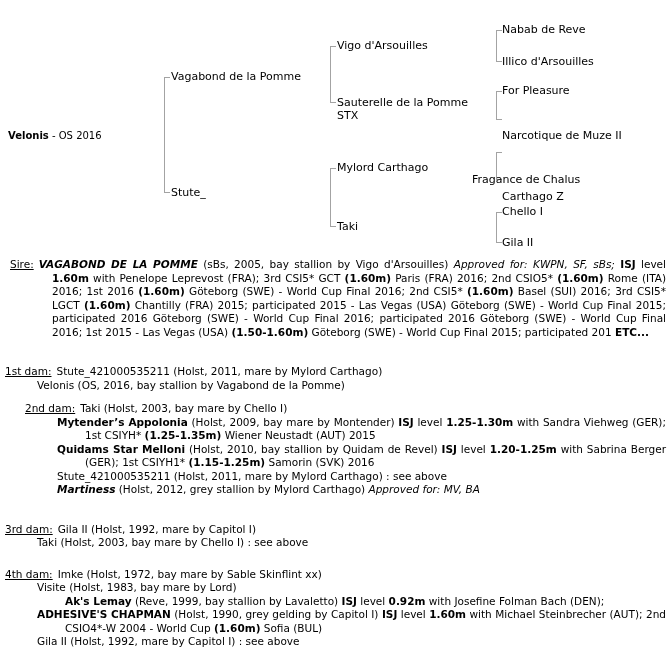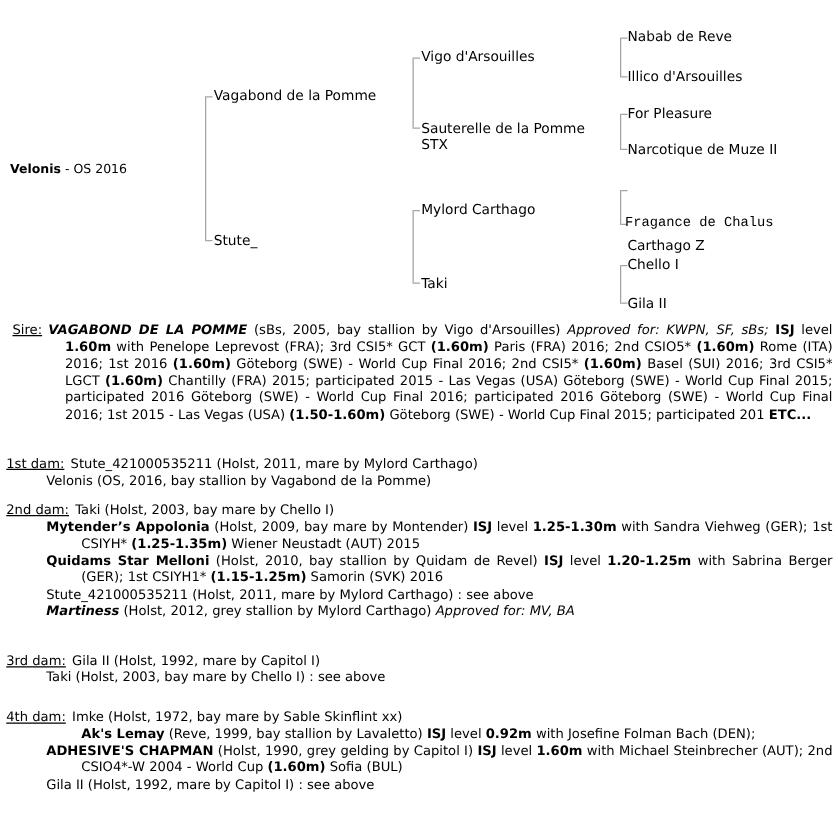--- a/index.html
+++ b/index.html
@@ -17,21 +17,21 @@
   .bracket::before, .bracket::after {
     content:""; position:absolute; left:0; width:5px; height:1px; background:#a3a3a3;
   }
   .bracket::before { top:0; }
   .bracket::after { bottom:0; }
   
   .text { padding:5px 4px 0 5px; font-size:10.5px; line-height:13.5px; }
   .sec { margin-bottom:10px; }
   .sec-sire { margin-bottom:26px; }
   .sec-d1 { margin-bottom:10px; }
-  .sec-d2 { margin-bottom:26px; }
+  .sec-d2 { margin-bottom:26px;margin-left:20px; }
   .sec-d3 { margin-bottom:18px; }
   .hd { text-decoration:underline; margin-right:5px; }
   .seg-b  { font-weight:bold; }
   .seg-i  { font-style:italic; }
   .seg-bi { font-weight:bold; font-style:italic; }
   .hang-sire { padding-left:47px; text-indent:-42px; text-align:justify; }
   .l1  { padding-left:32px; }
   .l1h { padding-left:60px; text-indent:-28px; text-align:justify; }
   .l2  { padding-left:60px; }
 </style>
@@ -56,23 +56,23 @@
     <div class="node" style="left:171px; top:186px;">Stute_</div>
 
     <div class="node" style="left:337px; top:39px;">Vigo d'Arsouilles</div>
     <div class="node wrap" style="left:337px; top:96px;">Sauterelle de la Pomme STX</div>
     <div class="node" style="left:337px; top:161px;">Mylord Carthago</div>
     <div class="node" style="left:337px; top:220px;">Taki</div>
 
     <div class="node" style="left:502px; top:23px;">Nabab de Reve</div>
     <div class="node" style="left:502px; top:55px;">Illico d'Arsouilles</div>
     <div class="node" style="left:502px; top:84px;text-align:center;">For Pleasure</div>
-    <div class="node" style="left:502px; top:113px;">Narcotique de Muze II</div>
+    <div class="node" style="left:502px; top:129px;">Narcotique de Muze II</div>
     <div class="node" style="left:502px; top:145px;margin-top:45px;">Carthago Z</div>
-    <div class="node" style="left:500px; top:173px;font-family:Liberation Mono, monospace;">Fragance de Chalus</div>
+    <div class="node" style="left:472px; top:173px;">Fragance de Chalus</div>
     <div class="node" style="left:502px; top:205px;text-align:center;">Chello I</div>
     <div class="node" style="left:502px; top:236px;">Gila II</div>
   </div>
 
   <div class="text">
 
     <div class="sec sec-sire">
       <div class="hang-sire"><span class="hd">Sire:</span><span><span class="seg-bi">VAGABOND DE LA POMME</span><span class="seg-n"> (sBs, 2005, bay stallion by Vigo d'Arsouilles) </span><span class="seg-i">Approved for: KWPN, SF, sBs;</span><span class="seg-n"> </span><span class="seg-b">ISJ</span><span class="seg-n"> level </span><span class="seg-b">1.60m</span><span class="seg-n"> with Penelope Leprevost (FRA); 3rd CSI5* GCT </span><span class="seg-b">(1.60m)</span><span class="seg-n"> Paris (FRA) 2016; 2nd CSIO5* </span><span class="seg-b">(1.60m)</span><span class="seg-n"> Rome (ITA) 2016; 1st 2016 </span><span class="seg-b">(1.60m)</span><span class="seg-n"> Göteborg (SWE) - World Cup Final 2016; 2nd CSI5* </span><span class="seg-b">(1.60m)</span><span class="seg-n"> Basel (SUI) 2016; 3rd CSI5* LGCT </span><span class="seg-b">(1.60m)</span><span class="seg-n"> Chantilly (FRA) 2015; participated 2015 - Las Vegas (USA) Göteborg (SWE) - World Cup Final 2015; participated 2016 Göteborg (SWE) - World Cup Final 2016; participated 2016 Göteborg (SWE) - World Cup Final 2016; 1st 2015 - Las Vegas (USA) </span><span class="seg-b">(1.50-1.60m)</span><span class="seg-n"> Göteborg (SWE) - World Cup Final 2015; participated 201 </span><span class="seg-b">ETC...</span></span></div>
     </div>
 
@@ -89,19 +89,20 @@
       <div class="l1"><span class="seg-bi">Martiness</span><span class="seg-n"> (Holst, 2012, grey stallion by Mylord Carthago) </span><span class="seg-i">Approved for: MV, BA</span></div>
     </div>
 
     <div class="sec sec-d3">
       <div><span class="hd">3rd dam:</span><span><span class="seg-n">Gila II (Holst, 1992, mare by Capitol I)</span></span></div>
       <div class="l1"><span class="seg-n">Taki (Holst, 2003, bay mare by Chello I) : see above</span></div>
     </div>
 
     <div class="sec">
       <div><span class="hd">4th dam:</span><span><span class="seg-n">Imke (Holst, 1972, bay mare by Sable Skinflint xx)</span></span></div>
+      <div class="l1"><span class="seg-n">Visite (Holst, 1983, bay mare by Lord)</span></div>
       <div class="l2"><span class="seg-b">Ak's Lemay</span><span class="seg-n"> (Reve, 1999, bay stallion by Lavaletto) </span><span class="seg-b">ISJ</span><span class="seg-n"> level </span><span class="seg-b">0.92m</span><span class="seg-n"> with Josefine Folman Bach (DEN);</span></div>
       <div class="l1h"><span class="seg-b">ADHESIVE'S CHAPMAN</span><span class="seg-n"> (Holst, 1990, grey gelding by Capitol I) </span><span class="seg-b">ISJ</span><span class="seg-n"> level </span><span class="seg-b">1.60m</span><span class="seg-n"> with Michael Steinbrecher (AUT); 2nd CSIO4*-W 2004 - World Cup </span><span class="seg-b">(1.60m)</span><span class="seg-n"> Sofia (BUL)</span></div>
       <div class="l1"><span class="seg-n">Gila II (Holst, 1992, mare by Capitol I) : see above</span></div>
     </div>
 
   </div>
 </div>
 
 </body></html>

